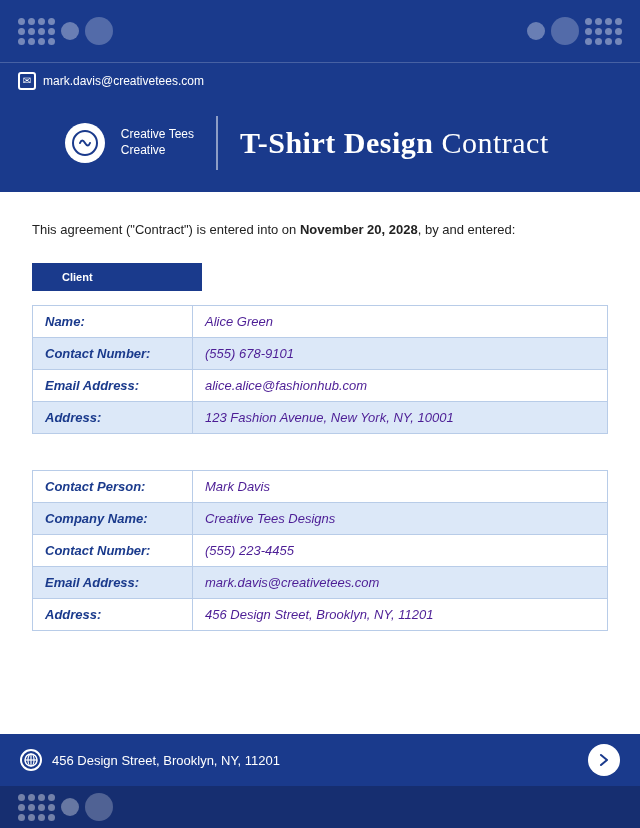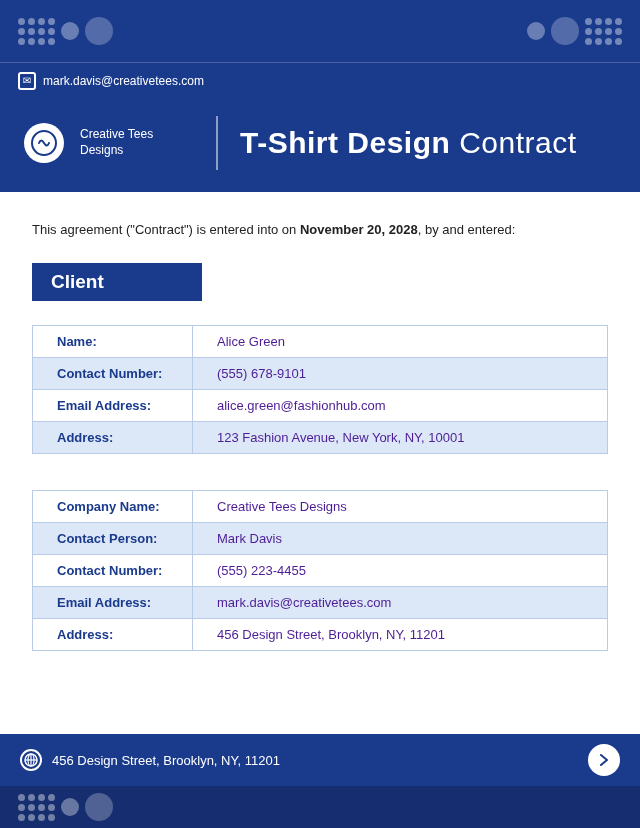--- a/index.html
+++ b/index.html
@@ -102,20 +102,21 @@
       padding: 18px 24px 22px 24px;
       display: flex;
       align-items: center;
       gap: 0;
     }
     .logo-area {
       display: flex;
       align-items: center;
       gap: 16px;
       min-width: 170px;
+      justify-content: flex-end;
     }
     .logo-icon {
       width: 40px;
       height: 40px;
       background: #fff;
       border-radius: 50%;
       display: flex;
       align-items: center;
       justify-content: center;
     }
@@ -138,20 +139,21 @@
       width: 2px;
       height: 54px;
       background: rgba(255,255,255,0.5);
       margin: 0 22px;
     }
     .contract-title {
       color: #fff;
       font-size: 30px;
       font-weight: normal;
       letter-spacing: 0.5px;
+      font-family: Liberation Serif, serif;
     }
     .contract-title strong {
       font-weight: bold;
     }
 
     
     .main-content {
       padding: 28px 32px 20px 32px;
       background: #fff;
     }
@@ -159,43 +161,44 @@
       font-size: 13px;
       color: #222;
       margin-bottom: 22px;
       line-height: 1.6;
     }
 
     
     .section-header {
       background: #1a3a8c;
       color: #fff;
-      font-size: 19px;
+      font-size: 11px;
       font-weight: bold;
-      padding: 8px 19px;
+      padding: 8px 30px;
       width: 170px;
-      margin-bottom: 10px;
+      margin-bottom: 0;
     }
 
     
     .info-table {
       width: 100%;
       border-collapse: collapse;
       margin-bottom: 22px;
     }
     .info-table tr:nth-child(odd) {
       background: #fff;
     }
     .info-table tr:nth-child(even) {
       background: #dce8f8;
     }
     .info-table td {
-      padding: 8px 24px;
+      padding: 8px 12px;
       border: 1px solid #b8cce8;
       font-size: 13px;
+      font-style: italic;
     }
     .info-table td:first-child {
       font-weight: bold;
       width: 160px;
       color: #1a3a8c;
       white-space: nowrap;
     }
     .info-table td:last-child {
       color: #4c1d95;
     }
@@ -322,21 +325,21 @@
   <div class="title-section">
     <div class="logo-area">
       <div class="logo-icon">
         <svg viewBox="0 0 26 26" fill="none" xmlns="http://www.w3.org/2000/svg">
           <circle cx="13" cy="13" r="12" stroke="#1a3a8c" stroke-width="2"></circle>
           <path d="M8 13 Q10 8 13 13 Q16 18 18 13" stroke="#1a3a8c" stroke-width="2" fill="none" stroke-linecap="round"></path>
         </svg>
       </div>
       <div class="logo-text">
         <span>Creative Tees</span>
-        <span>Designs</span>
+        <span>Creative</span>
       </div>
     </div>
     <div class="title-divider"></div>
     <h1 class="contract-title">
       <strong>T-Shirt Design</strong><span> Contract</span>
     </h1>
   </div>
 
   <div class="content-area">
     <div class="main-content">
@@ -352,39 +355,39 @@
             <tr>
               <td>Name:</td>
               <td>Alice Green</td>
             </tr>
             <tr>
               <td>Contact Number:</td>
               <td>(555) 678-9101</td>
             </tr>
             <tr>
               <td>Email Address:</td>
-              <td>alice.green@fashionhub.com</td>
+              <td>alice.alice@fashionhub.com</td>
             </tr>
             <tr>
               <td>Address:</td>
               <td>123 Fashion Avenue, New York, NY, 10001</td>
             </tr>
           </tbody>
       </table>
 
       <div class="spacer"></div>
       <table class="info-table">
         <tbody id="sp-table-body">
             <tr>
+              <td>Contact Person:</td>
+              <td>Mark Davis</td>
+            </tr>
+            <tr>
               <td>Company Name:</td>
               <td>Creative Tees Designs</td>
-            </tr>
-            <tr>
-              <td>Contact Person:</td>
-              <td>Mark Davis</td>
             </tr>
             <tr>
               <td>Contact Number:</td>
               <td>(555) 223-4455</td>
             </tr>
             <tr>
               <td>Email Address:</td>
               <td>mark.davis@creativetees.com</td>
             </tr>
             <tr>

